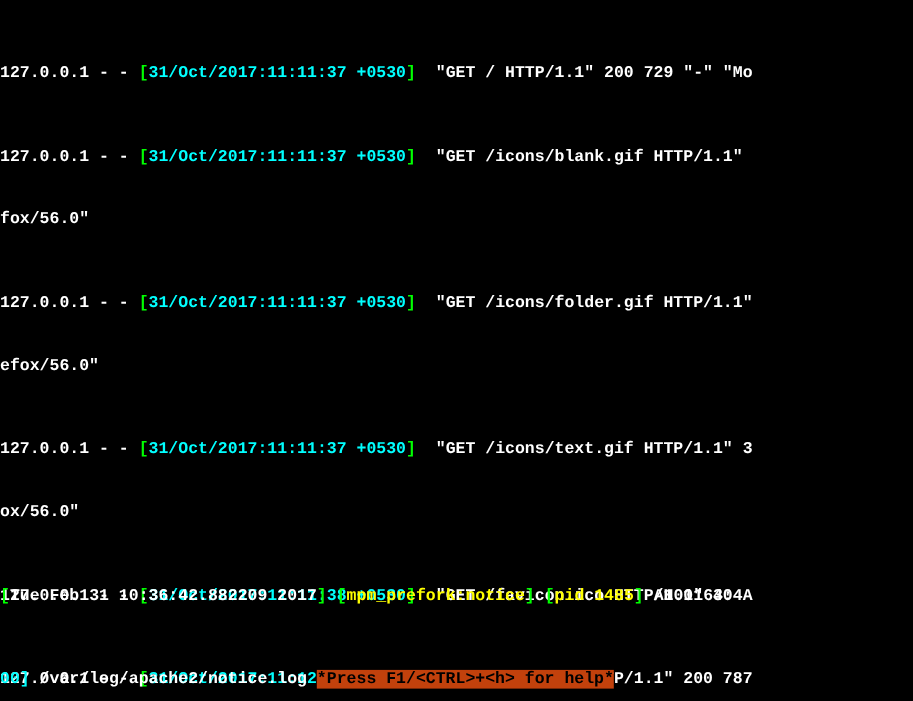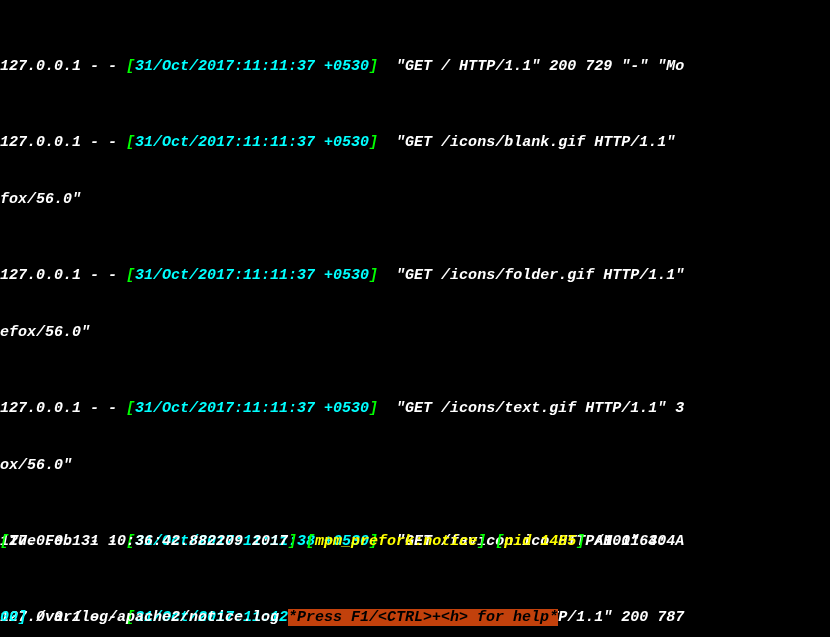--- a/index.html
+++ b/index.html
@@ -33,21 +33,21 @@
     right: 0;
     top: 475px;
     height: 19px;
   }
   .bottom-pane {
     position: absolute;
     top: 494px;
     left: 0;
     right: 0;
   }
-  .row { position: relative; height: 19px; overflow: hidden; font-style: italic; }
+  .row { position: relative; height: 19px; overflow: hidden; }
 
   .wh { color: #ffffff; }
   .gr { color: #00ff00; }
   .cy { color: #00ffff; }
   .ye { color: #ffff00; }
 
   .status-label { color: #00ffff; }
   .status-path  { color: #ffffff; }
   .status-help  { background: #c2410c; color: #000000; }
 </style>

